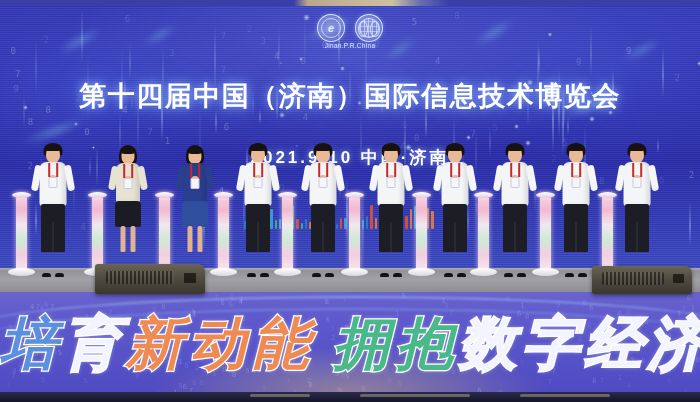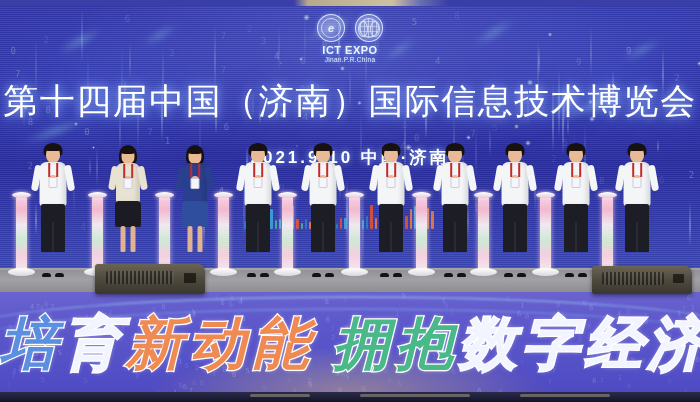--- a/index.html
+++ b/index.html
@@ -58,21 +58,21 @@
   .emblem.globe::after{right:2px;}
   .emblem.seal .inner{display:flex;align-items:center;justify-content:center;
     font-size:11px;color:rgba(235,243,255,.9);font-style:italic;font-weight:bold;}
   .logo-name{margin-top:2px;font-size:11px;font-weight:bold;letter-spacing:.5px;
     color:#eef3ff;text-shadow:0 0 4px rgba(140,190,255,.9);}
   .logo-sub{font-size:6.5px;letter-spacing:.3px;color:#dfe8ff;
     text-shadow:0 0 3px rgba(140,190,255,.8);margin-top:0px;}
 
   
   .maintitle{position:absolute;left:0;right:0;top:78px;text-align:center;z-index:6;
-    font-size:35px;font-weight:normal;letter-spacing:1.5px;color:#ffffff;
+    font-size:27px;font-weight:bold;letter-spacing:1.5px;color:#ffffff;
     text-shadow:0 0 10px rgba(150,190,255,.95),0 0 22px rgba(110,150,255,.6);
     font-family:"DejaVu Sans","Liberation Sans",sans-serif;white-space:nowrap;}
 
   
   .dateline{position:absolute;left:0;right:0;top:146px;text-align:center;z-index:4;
     font-size:17px;font-weight:bold;color:#ffffff;letter-spacing:3px;
     text-shadow:0 0 7px rgba(150,190,255,.9);white-space:nowrap;}
 
   
   .sponsorstrip{position:absolute;left:232px;top:192px;width:210px;height:34px;z-index:3;
@@ -328,21 +328,20 @@
 
   <div class="logoblock">
     <div class="emblems">
       <div class="emblem seal">
         <div class="inner">e</div>
       </div>
       <div class="emblem globe">
         <div class="inner"></div>
       </div>
     </div>
-    <div class="logo-name">ICT EXPO</div>
     <div class="logo-sub">Jinan.P.R.China</div>
   </div>
 
   <div class="maintitle">第十四届中国（济南）国际信息技术博览会</div>
 
   <div class="dateline">2021.9.10  中国·济南</div>
 
   <div class="bars" id="bars-layer">
       <i style="height: 8.41193px; background: rgb(47, 127, 196);"></i>
       <i style="height: 10.4593px; background: rgb(232, 83, 46);"></i>

